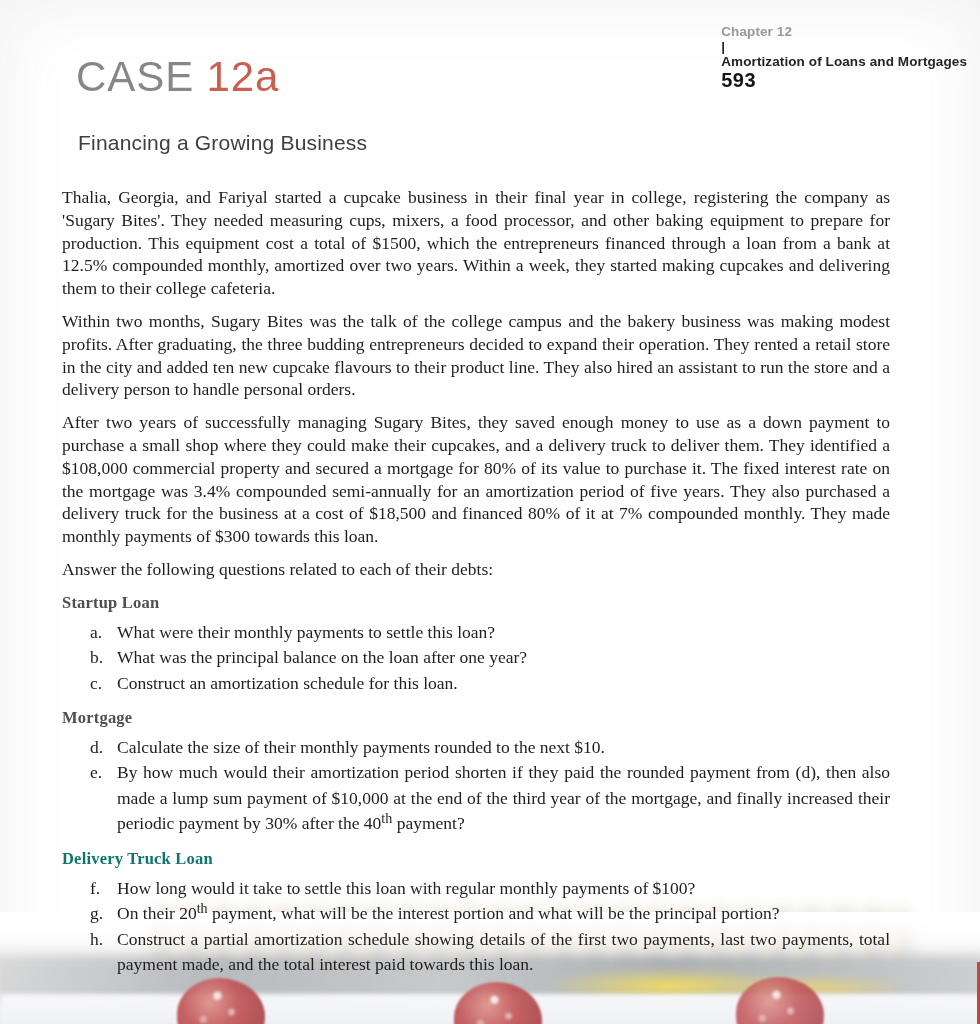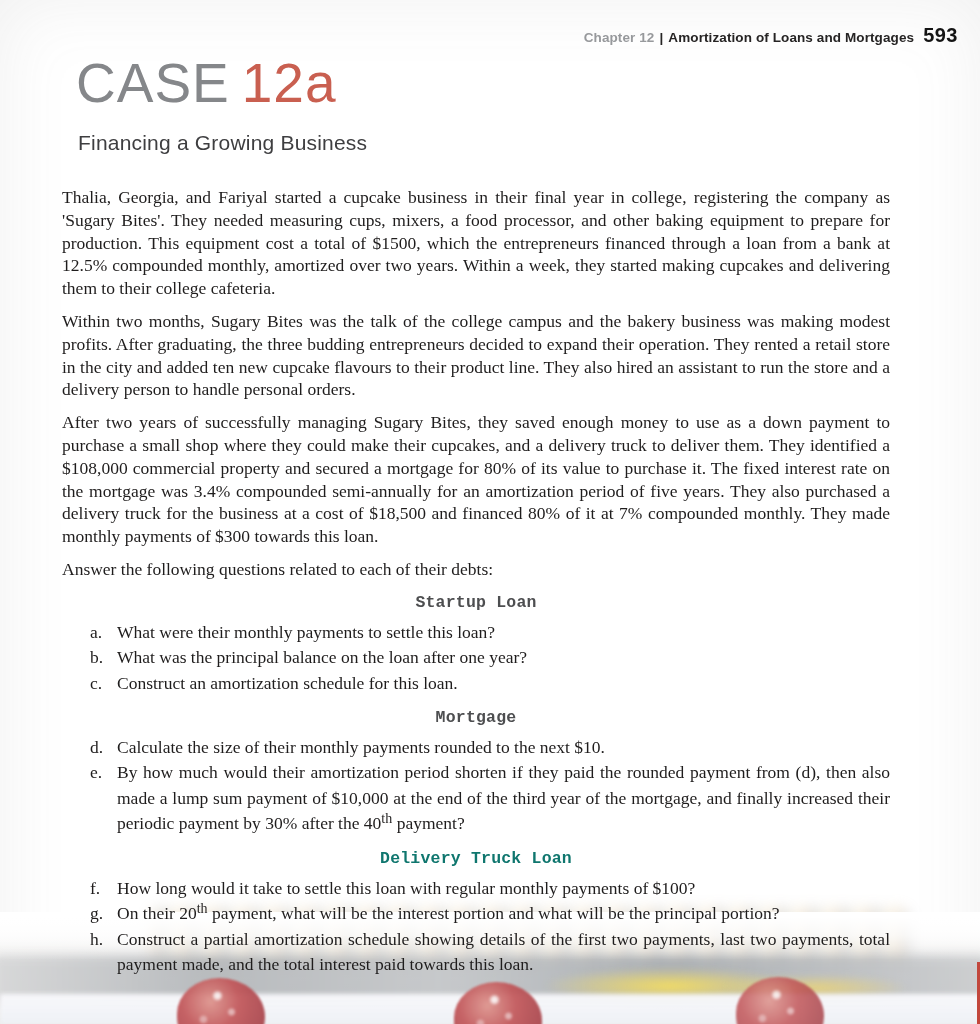--- a/index.html
+++ b/index.html
@@ -13,51 +13,52 @@
     box-shadow:inset 0 0 70px rgba(110,110,110,0.10);
   }
 
   
   .running-head{
     position:absolute;top:24px;right:22px;
     display:flex;align-items:baseline;
     font-family:"Liberation Sans", sans-serif;
     font-weight:bold;font-size:13.5px;letter-spacing:0.1px;
     z-index:3;
+    flex-direction:column;
   }
   .running-head .chapter{margin-right:5px;}
   .running-head .sep{color:#262424;margin-right:5px;font-weight:bold;}
   .running-head .rh-title{color:#262424;}
   .running-head .folio{font-size:20px;color:#141414;margin-left:9px;letter-spacing:0.5px;}
 
   
   .case-banner{
     position:absolute;left:76px;top:56px;z-index:3;
     font-family:"Liberation Sans", sans-serif;
-    font-size:55px;font-weight:200;letter-spacing:1px;line-height:1;
+    font-size:42px;font-weight:200;letter-spacing:1px;line-height:1;
   }
   .case-banner .case-number{margin-left:12px;}
   .case-subtitle{
     position:absolute;left:78px;top:131px;z-index:3;
     font-family:"Liberation Sans", sans-serif;
     font-size:21px;font-weight:400;letter-spacing:0.2px;
   }
 
   
   .body-copy{
     position:absolute;left:62px;top:186px;width:828px;z-index:2;
     font-size:17.5px;line-height:22.8px;
   }
   .body-copy p{margin:0 0 10px 0;text-align:justify;}
   .body-copy p.instruction{margin-bottom:2px;}
 
   .qsection h3{
-    font-family:Liberation Mono, monospace;
+    font-family:Liberation Serif, serif;
     font-size:16.5px;font-weight:bold;
-    margin:11px 0 5px 0;letter-spacing:0.2px;text-align:center;
+    margin:11px 0 5px 0;letter-spacing:0.2px;
   }
   .qsection ol{list-style:none;margin:0;padding:0 0 0 28px;}
   .qsection li{display:flex;line-height:25.5px;}
   .li-label{width:27px;flex:0 0 27px;}
   .li-text{flex:1;text-align:justify;}
   .sup{font-size:14px;vertical-align:6px;line-height:0;}
 
   
   .photo-strip{position:absolute;left:0;right:0;bottom:0;height:112px;z-index:1;}
   .photo-base{position:absolute;inset:0;background:linear-gradient(180deg,#ffffff 0%,#f3f2f1 35%,#ecebea 100%);}

